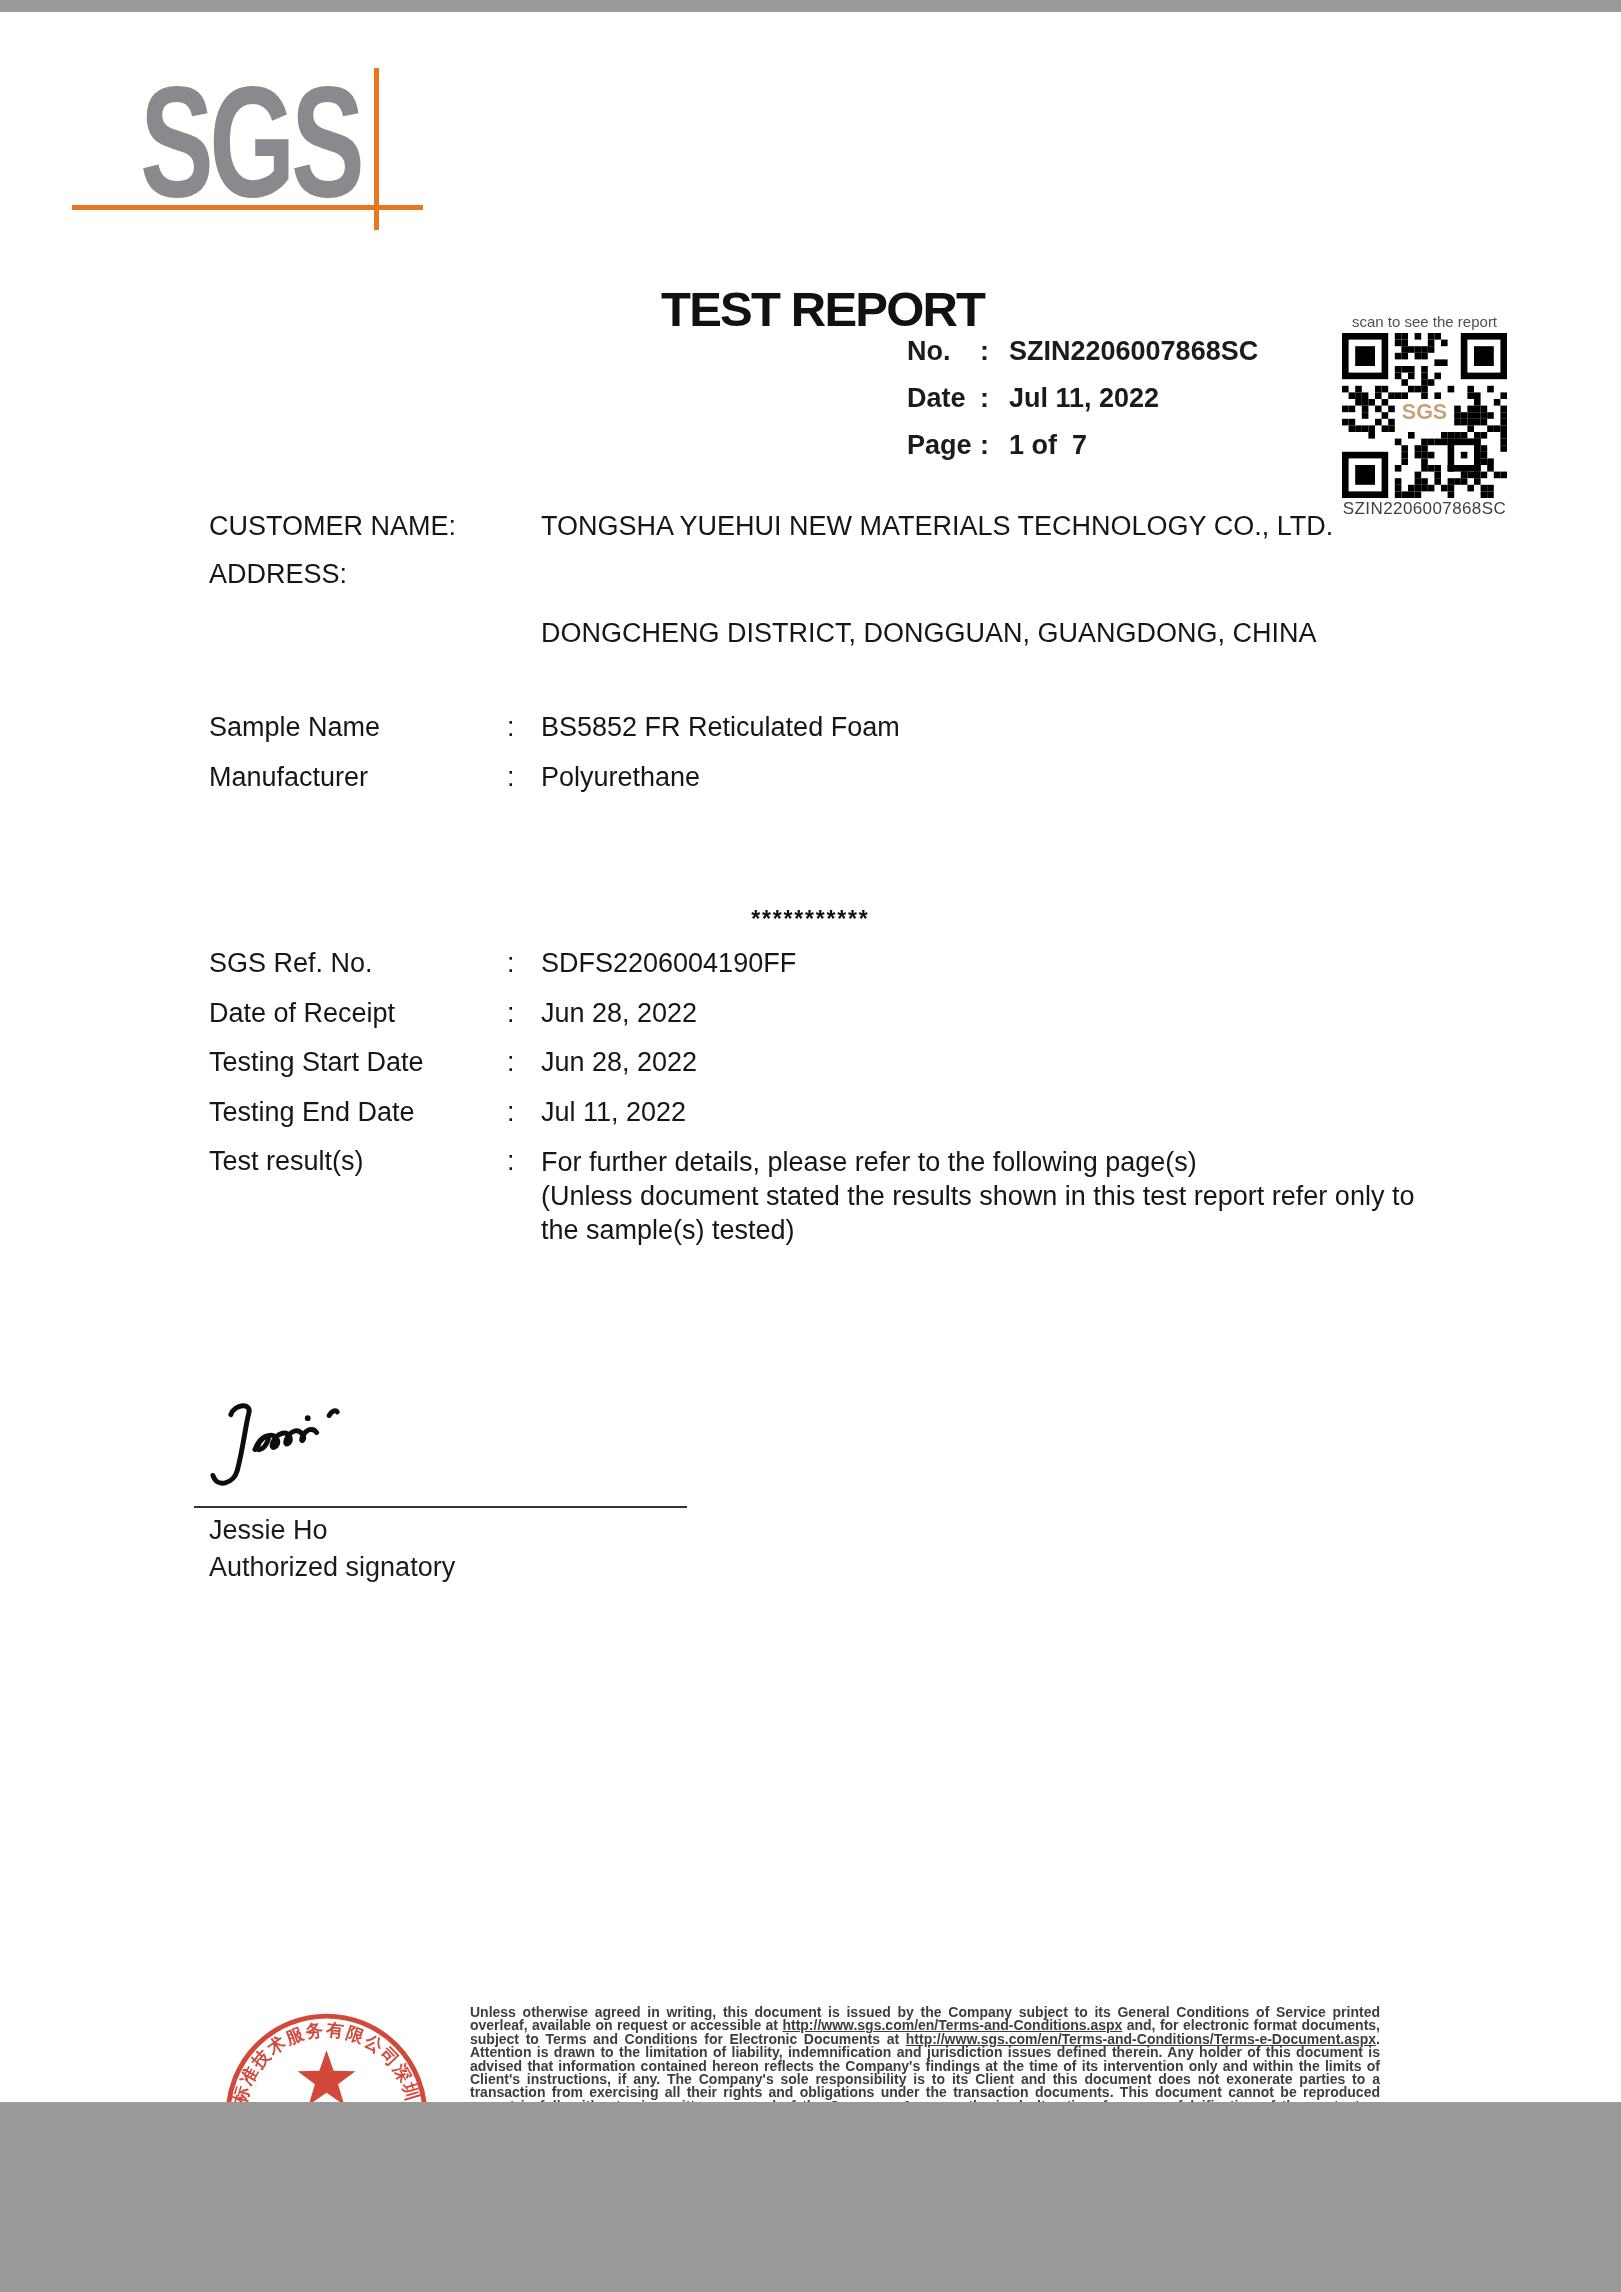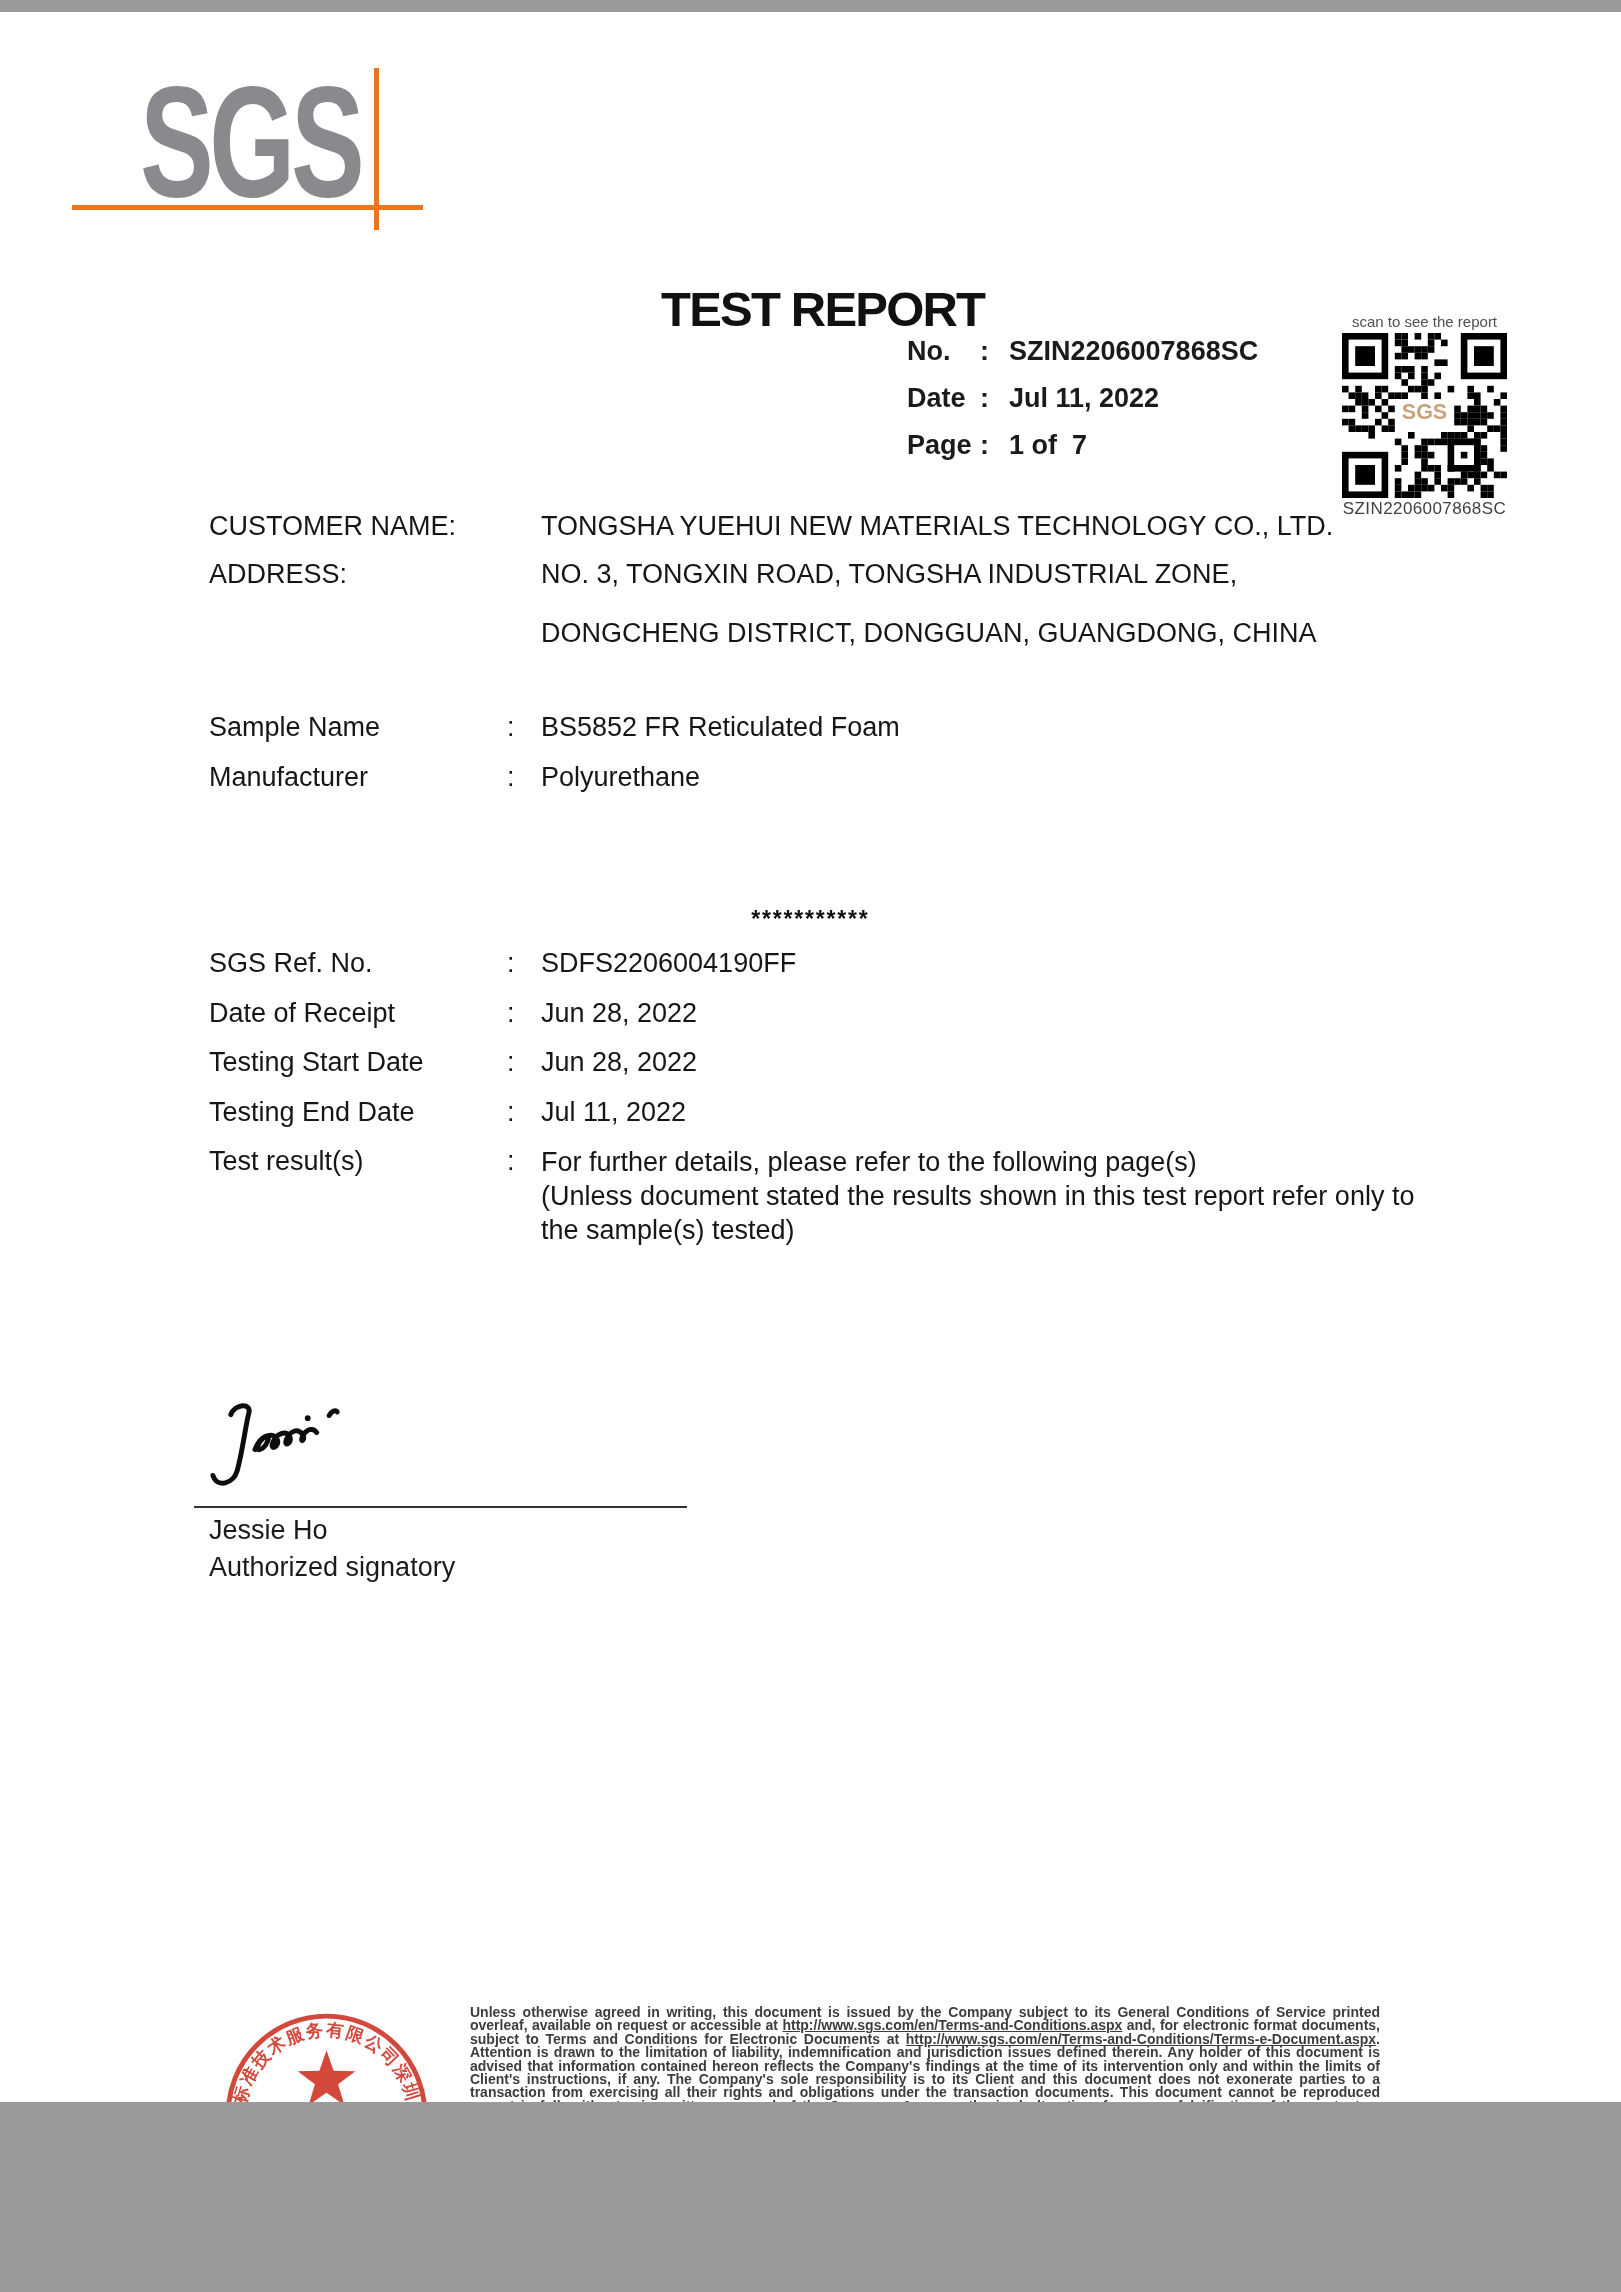--- a/index.html
+++ b/index.html
@@ -285,21 +285,20 @@
           <rect x="125.12" y="125.12" width="22.080000000000002" height="22.080000000000002" fill="#fff"></rect>
           <rect x="132.48000000000002" y="132.48000000000002" width="7.36" height="7.36" fill="#000"></rect>
           <text x="92" y="96" text-anchor="middle" font-family="Liberation Sans, sans-serif" font-size="24" font-weight="700" fill="#c9a27a">SGS</text>
         </svg></div>
     <div class="qr-bottom">SZIN2206007868SC</div>
   </div>
 
   <div class="body-text lab-col" style="top:498px">CUSTOMER NAME:</div>
   <div class="body-text val-col" style="top:498px">TONGSHA YUEHUI NEW MATERIALS TECHNOLOGY CO., LTD.</div>
   <div class="body-text lab-col" style="top:546px">ADDRESS:</div>
-  <div class="body-text val-col" style="top:546px">NO. 3, TONGXIN ROAD, TONGSHA INDUSTRIAL ZONE,</div>
   <div class="body-text val-col" style="top:605px">DONGCHENG DISTRICT, DONGGUAN, GUANGDONG, CHINA</div>
 
   <div class="body-text lab-col" style="top:699px">Sample Name</div>
   <div class="body-text colon-col" style="top:699px">:</div>
   <div class="body-text val-col" style="top:699px">BS5852 FR Reticulated Foam</div>
 
   <div class="body-text lab-col" style="top:749px">Manufacturer</div>
   <div class="body-text colon-col" style="top:749px">:</div>
   <div class="body-text val-col" style="top:749px">Polyurethane</div>
 

